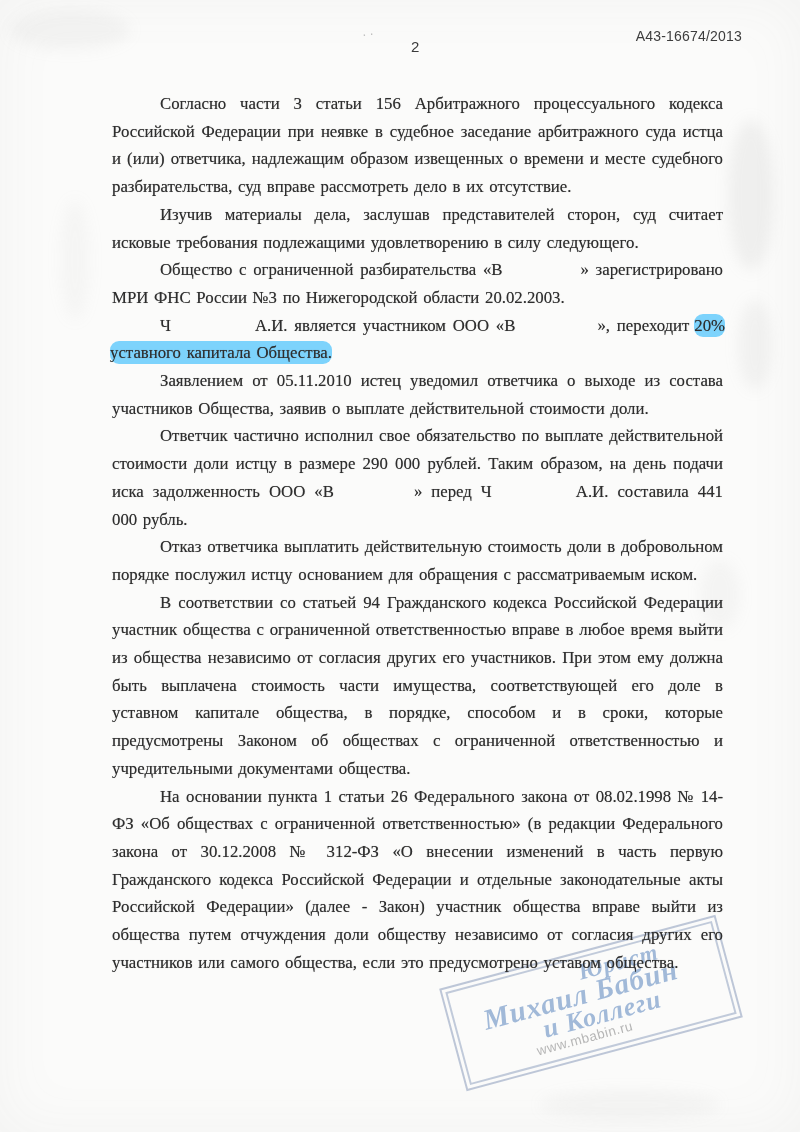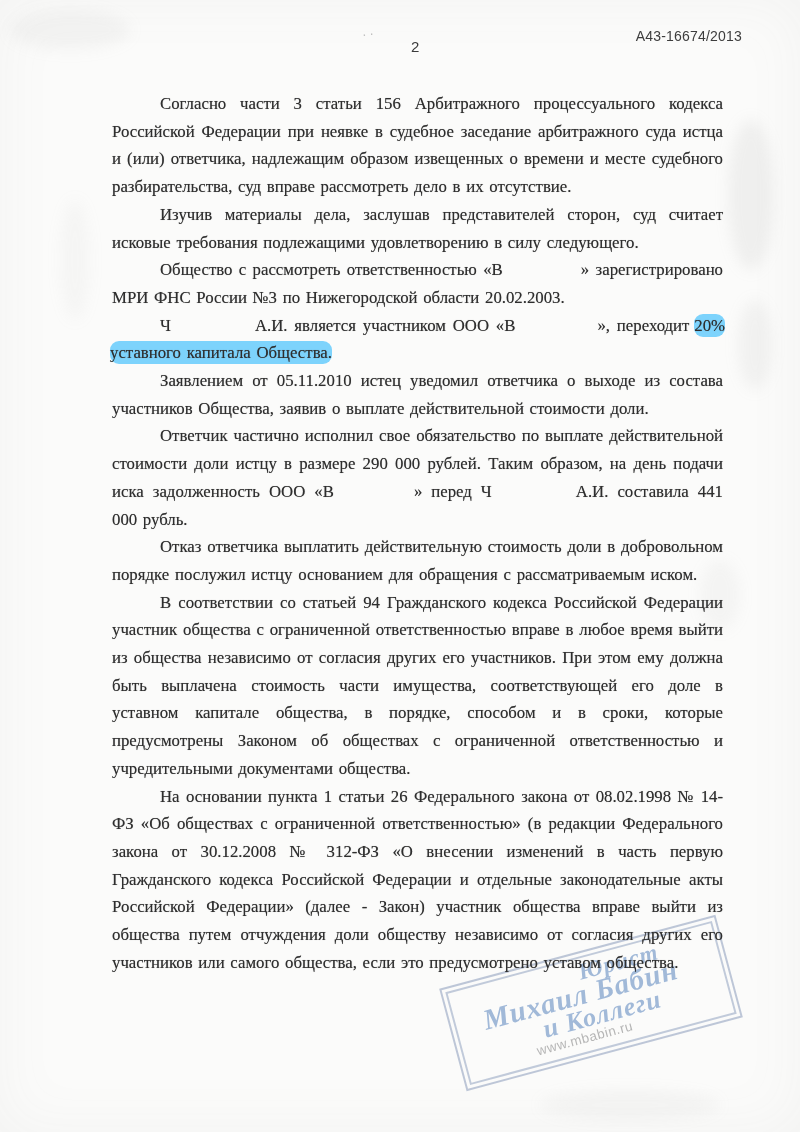--- a/index.html
+++ b/index.html
@@ -91,21 +91,21 @@
       <div class="stamp-line l1">Юрист</div>
       <div class="stamp-line l2">Михаил Бабин</div>
       <div class="stamp-line l3">и Коллеги</div>
       <div class="stamp-url">www.mbabin.ru</div>
     </div>
   </div>
 
   <div class="doc-body">
       <p class="para"><span>Согласно части 3 статьи 156 Арбитражного процессуального кодекса Российской Федерации при неявке в судебное заседание арбитражного суда истца и (или) ответчика, надлежащим образом извещенных о времени и месте судебного разбирательства, суд вправе рассмотреть дело в их отсутствие.</span></p>
       <p class="para"><span>Изучив материалы дела, заслушав представителей сторон, суд считает исковые требования подлежащими удовлетворению в силу следующего.</span></p>
-      <p class="para"><span>Общество с рассмотреть ответственностью «В</span><span class="gap" style="width: 78px;"></span><span>» зарегистрировано МРИ ФНС России №3 по Нижегородской области 20.02.2003.</span></p>
+      <p class="para"><span>Общество с ограниченной разбирательства «В</span><span class="gap" style="width: 78px;"></span><span>» зарегистрировано МРИ ФНС России №3 по Нижегородской области 20.02.2003.</span></p>
       <p class="para"><span>Ч</span><span class="gap" style="width: 84px;"></span><span>А.И. является участником ООО «В</span><span class="gap" style="width: 82px;"></span><span>», переходит </span><span class="hl">20% уставного капитала Общества.</span></p>
       <p class="para"><span>Заявлением от 05.11.2010 истец уведомил ответчика о выходе из состава участников Общества, заявив о выплате действительной стоимости доли.</span></p>
       <p class="para"><span>Ответчик частично исполнил свое обязательство по выплате действительной стоимости доли истцу в размере 290 000 рублей. Таким образом, на день подачи иска задолженность ООО «В</span><span class="gap" style="width: 80px;"></span><span>» перед Ч</span><span class="gap" style="width: 84px;"></span><span>А.И. составила 441 000 рубль.</span></p>
       <p class="para"><span>Отказ ответчика выплатить действительную стоимость доли в добровольном порядке послужил истцу основанием для обращения с рассматриваемым иском.</span></p>
       <p class="para"><span>В соответствии со статьей 94 Гражданского кодекса Российской Федерации участник общества с ограниченной ответственностью вправе в любое время выйти из общества независимо от согласия других его участников. При этом ему должна быть выплачена стоимость части имущества, соответствующей его доле в уставном капитале общества, в порядке, способом и в сроки, которые предусмотрены Законом об обществах с ограниченной ответственностью и учредительными документами общества.</span></p>
       <p class="para"><span>На основании пункта 1 статьи 26 Федерального закона от 08.02.1998 № 14-ФЗ «Об обществах с ограниченной ответственностью» (в редакции Федерального закона от 30.12.2008 № 312-ФЗ «О внесении изменений в часть первую Гражданского кодекса Российской Федерации и отдельные законодательные акты Российской Федерации» (далее - Закон) участник общества вправе выйти из общества путем отчуждения доли обществу независимо от согласия других его участников или самого общества, если это предусмотрено уставом общества.</span></p>
     </div>
 
 </div>
 

